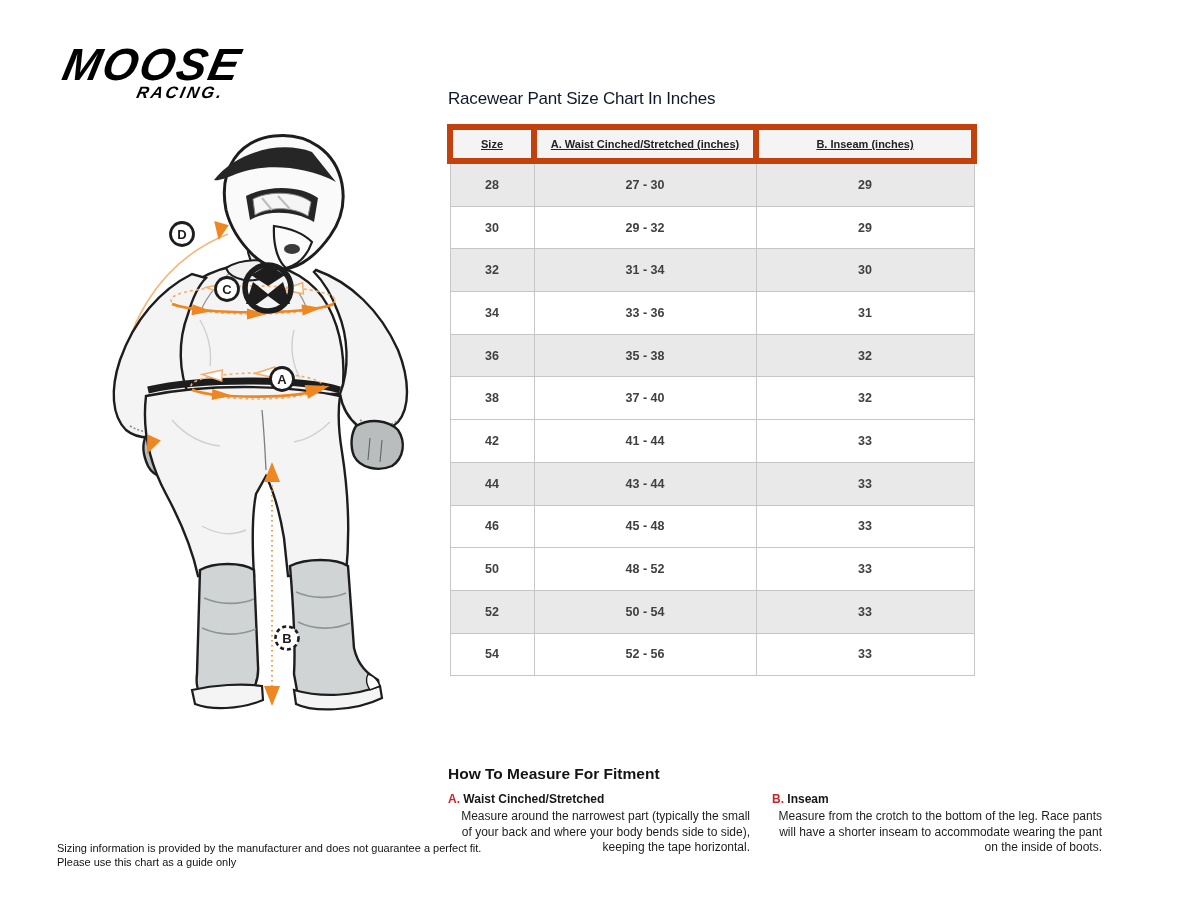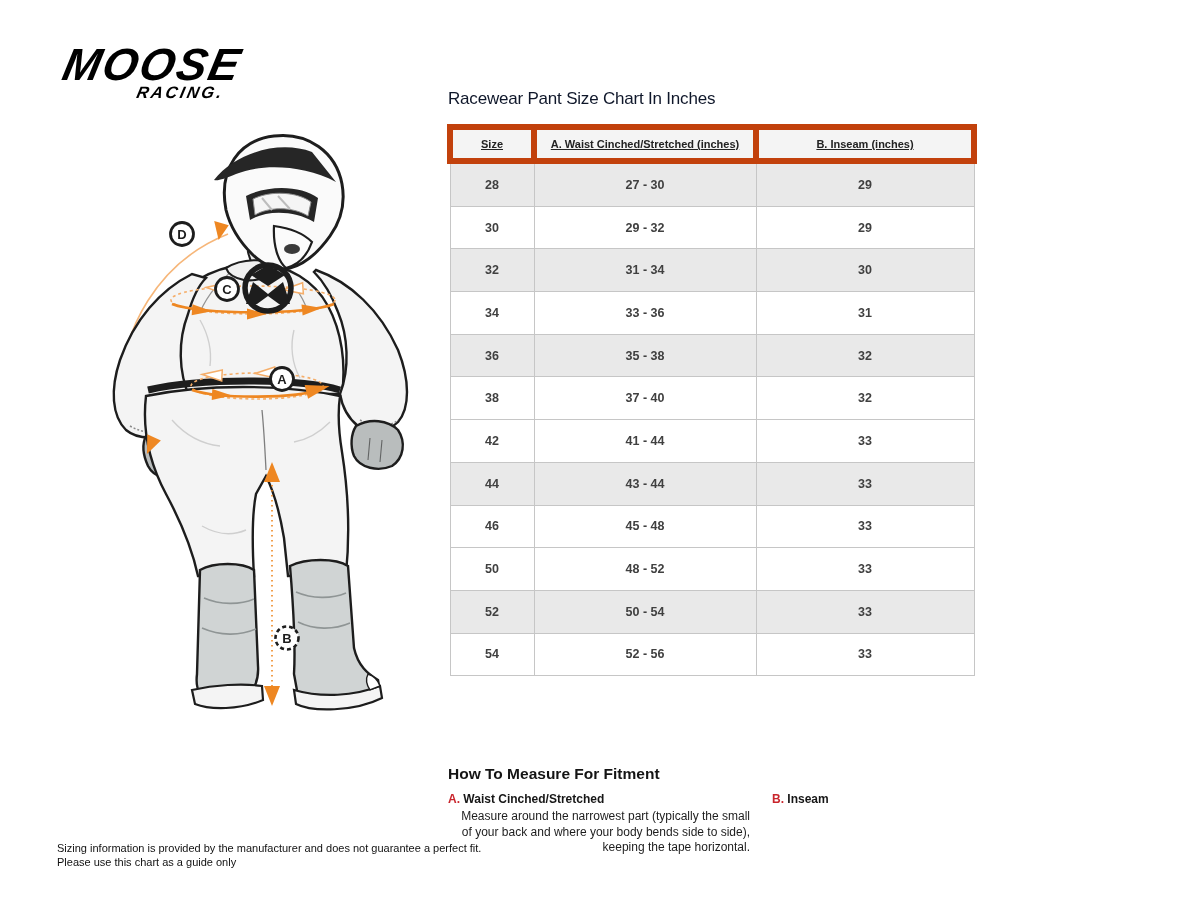--- a/index.html
+++ b/index.html
@@ -252,20 +252,21 @@
         <span>Waist Cinched/Stretched</span>
       </div>
       <p class="measure-text">Measure around the narrowest part (typically the small of your back and where your body bends side to side), keeping the tape horizontal.</p>
     </div>
 
     <div class="measure-item item-b">
       <div class="measure-title">
         <span class="measure-letter">B.</span>
         <span>Inseam</span>
       </div>
+      <p class="measure-text">Measure from the crotch to the bottom of the leg. Race pants will have a shorter inseam to accommodate wearing the pant on the inside of boots.</p>
     </div>
   </div>
 
   <div class="disclaimer">
     <div>Sizing information is provided by the manufacturer and does not guarantee a perfect fit.</div>
     <div>Please use this chart as a guide only</div>
   </div>
 
 </div>
 

